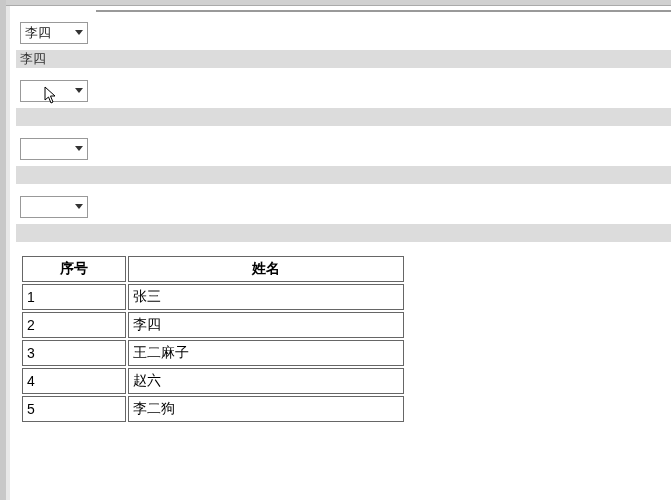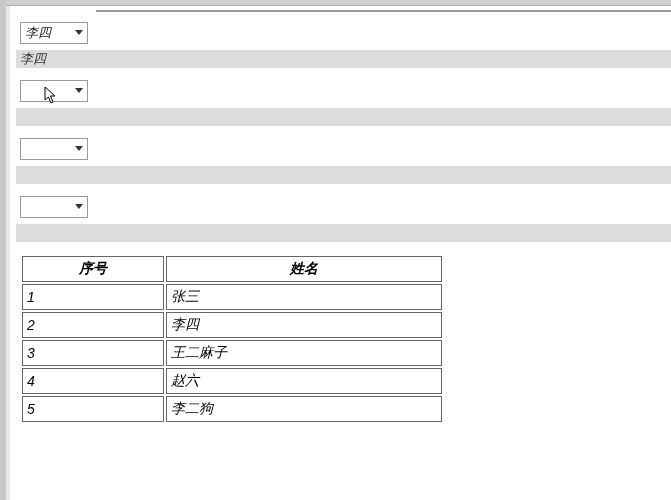--- a/index.html
+++ b/index.html
@@ -29,21 +29,20 @@
       position: absolute;
       left: 6px;
       top: 6px;
       bottom: 0;
       width: 4px;
       background: #e8e8e8;
     }
     .content {
       margin-left: 16px;
       margin-top: 4px;
-      font-style: italic;
     }
     .top-line {
       height: 2px;
       background: #999;
       margin-bottom: 10px;
       margin-left: 80px;
     }
     .dropdown {
       display: inline-block;
       border: 1px solid #999;
@@ -104,21 +103,21 @@
       padding: 3px 4px;
       background: #fff;
       text-align: left;
       font-weight: normal;
     }
     table.data th {
       font-weight: bold;
       text-align: center;
     }
     table.data th:first-child, table.data td:first-child {
-      width: 142px;
+      width: 104px;
     }
     table.data th:nth-child(2), table.data td:nth-child(2) {
       width: 276px;
     }
   </style>
 </head>
 <body>
 
 <div class="top-border"></div>
 <div class="left-border"></div>

